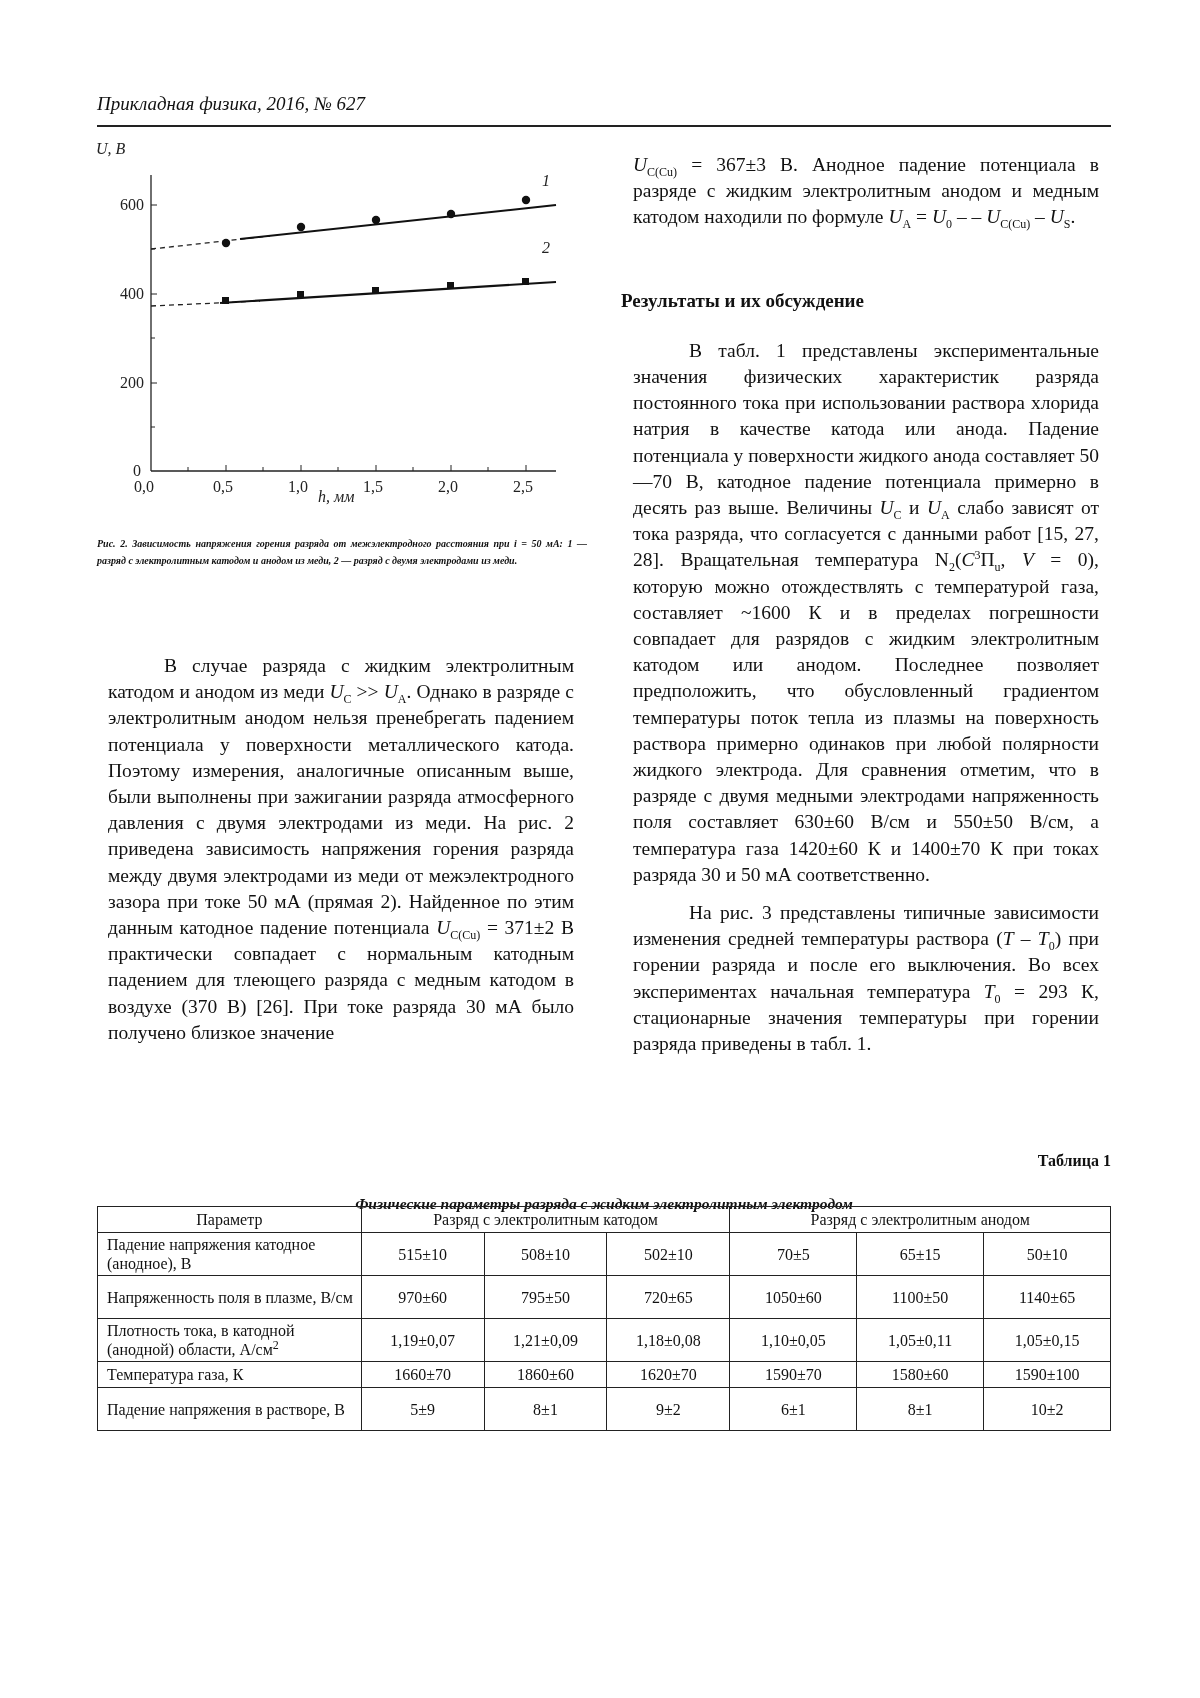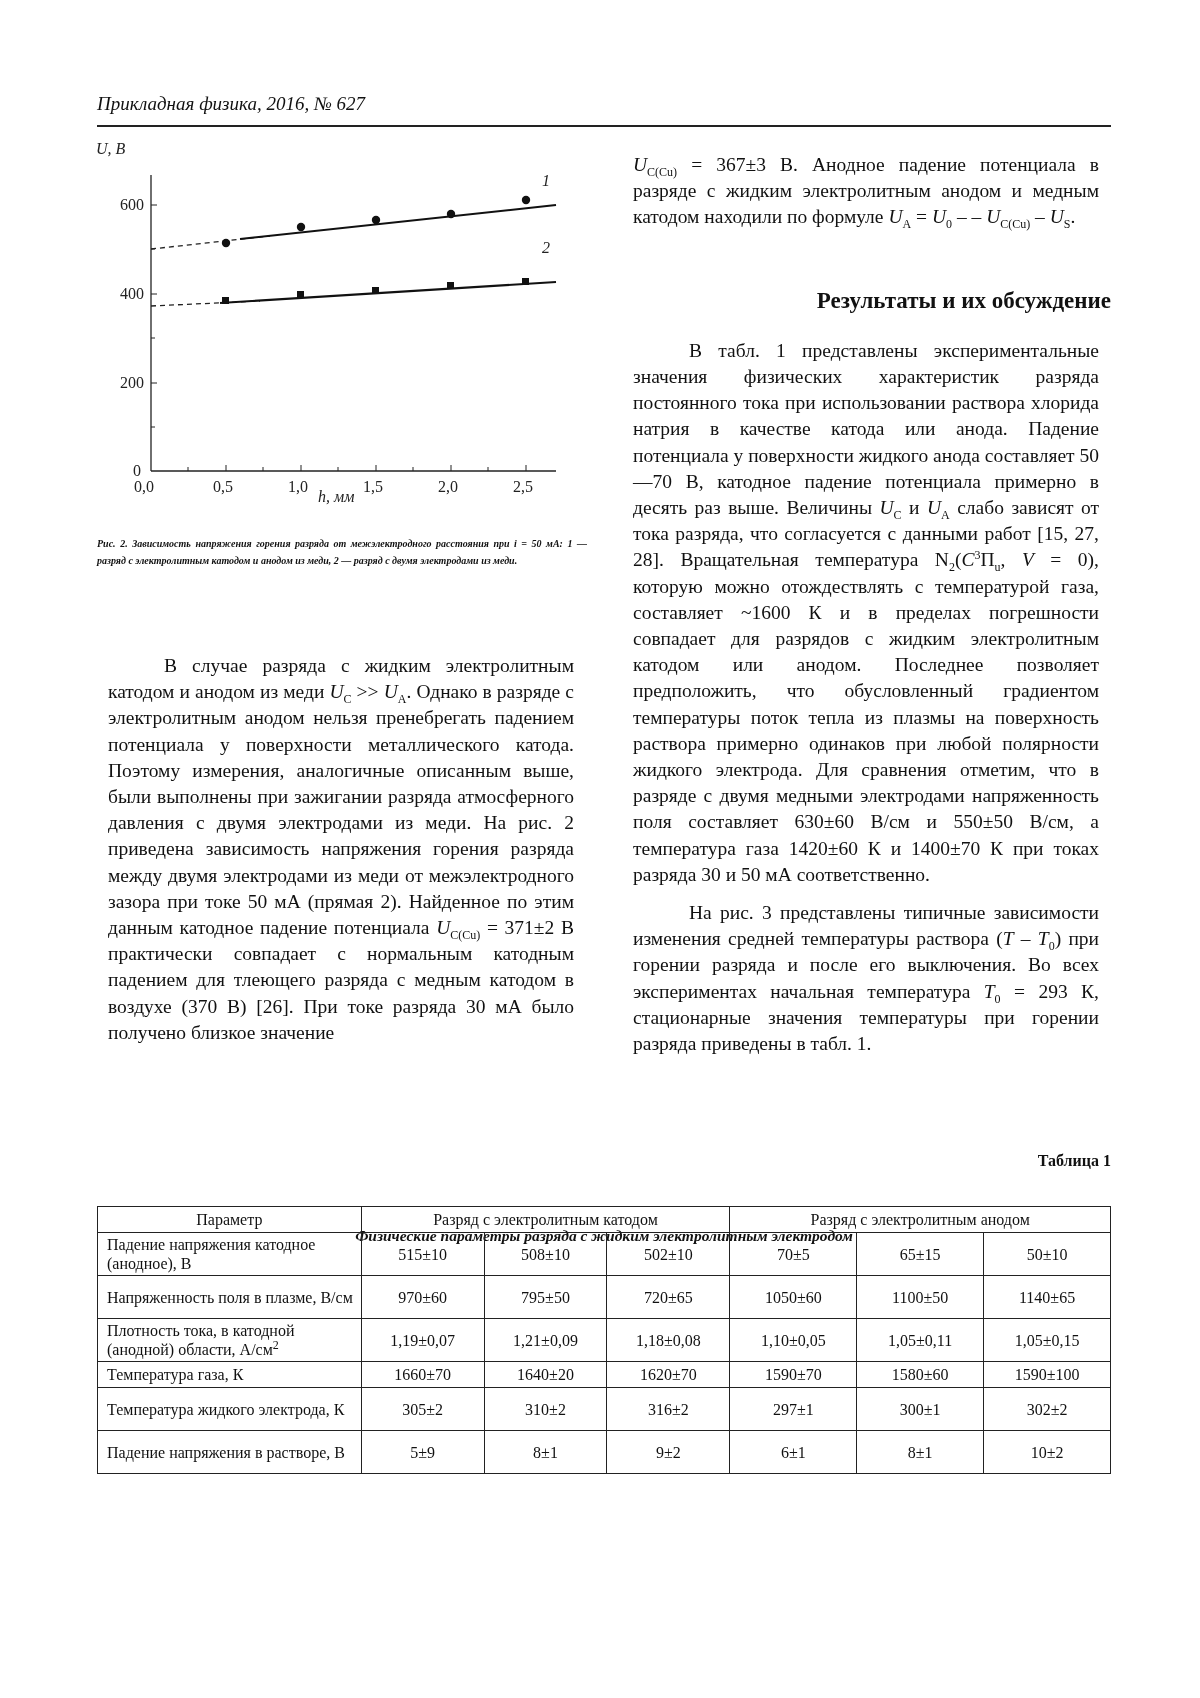--- a/index.html
+++ b/index.html
@@ -6,25 +6,25 @@
   body { width: 1200px; height: 1698px; position: relative; font-family: "Liberation Serif", "DejaVu Serif", serif; color: #111; overflow: hidden; }
   .header { position: absolute; left: 97px; top: 93px; width: 1014px; font-style: italic; font-size: 19px; display: flex; }
   .rule { position: absolute; left: 97px; top: 125px; width: 1014px; height: 2px; background: #222; }
   .col { position: absolute; font-size: 19.5px; line-height: 26.2px; text-align: justify; }
   .col p { margin: 12px; }
   .indent { text-indent: 56px; }
   .left { left: 96px; top: 641px; width: 490px; }
   .right { left: 621px; top: 140px; width: 490px; }
   i.v { font-style: italic; }
   sub, sup { font-size: 12px; line-height: 0; }
-  .section-title { text-align: right; font-weight: bold; font-size: 23px; margin: 57px 0 24px 0 !important; }
+  .section-title { text-align: left; font-weight: bold; font-size: 19px; margin: 57px 0 24px 0 !important; }
   .caption { position: absolute; left: 97px; top: 535px; width: 490px; font-style: italic; font-weight: bold; font-size: 10px; line-height: 17px; text-align: justify; }
   .chart { position: absolute; left: 90px; top: 135px; width: 480px; height: 380px; }
   .tbl-label { position: absolute; right: 89px; top: 1152px; font-weight: bold; font-size: 16px; }
-  .tbl-title { position: absolute; left: 97px; width: 1014px; top: 1195px; text-align: center; font-style: italic; font-weight: bold; font-size: 15.5px; margin-top: 32px; }
+  .tbl-title { position: absolute; left: 97px; width: 1014px; top: 1195px; text-align: center; font-style: italic; font-weight: bold; font-size: 15.5px; }
   table { position: absolute; left: 97px; top: 1206px; width: 1014px; border-collapse: collapse; font-size: 16px; line-height: 19px; }
   td, th { border: 1.5px solid #222; font-weight: normal; padding: 2px 6px; text-align: center; }
   td.p { text-align: left; padding-left: 9px; }
   tr.r1 td { height: 21px; }
   tr.r2 td { height: 38px; }
 </style>
 </head>
 <body>
 
 <div class="header">
@@ -148,34 +148,25 @@
     <td>1,19±0,07</td>
     <td>1,21±0,09</td>
     <td>1,18±0,08</td>
     <td>1,10±0,05</td>
     <td>1,05±0,11</td>
     <td>1,05±0,15</td>
   </tr>
   <tr class="r1">
     <td class="p">Температура газа, К</td>
     <td>1660±70</td>
-    <td>1640±20</td>
+    <td>1860±60</td>
     <td>1620±70</td>
     <td>1590±70</td>
     <td>1580±60</td>
     <td>1590±100</td>
-  </tr>
-  <tr class="r2">
-    <td class="p">Температура жидкого электрода, К</td>
-    <td>305±2</td>
-    <td>310±2</td>
-    <td>316±2</td>
-    <td>297±1</td>
-    <td>300±1</td>
-    <td>302±2</td>
   </tr>
   <tr class="r2">
     <td class="p">Падение напряжения в растворе, В</td>
     <td>5±9</td>
     <td>8±1</td>
     <td>9±2</td>
     <td>6±1</td>
     <td>8±1</td>
     <td>10±2</td>
   </tr>

